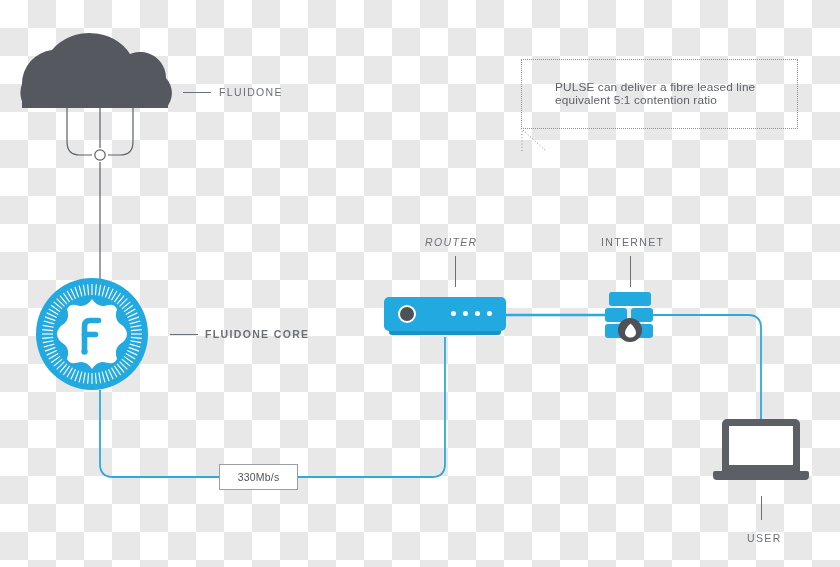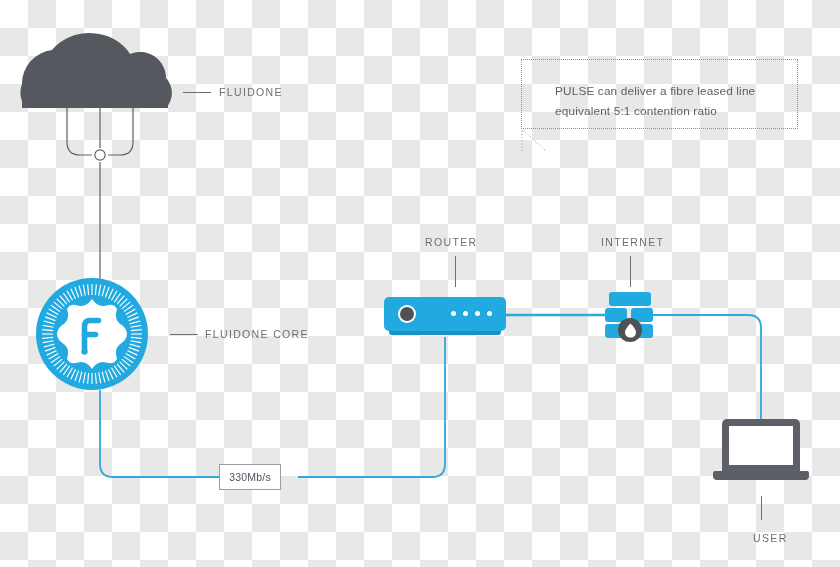--- a/index.html
+++ b/index.html
@@ -46,29 +46,29 @@
     width: 277px; height: 70px;
     border: 1px dotted #8b8f96;
     background: transparent;
   }
   #callout-text {
     position: absolute;
     left: 33px; top: 21px;
     width: 230px;
     color: #5d6167;
     font-size: 11.8px;
-    line-height: 20px;
+    line-height: 13px;
     letter-spacing: 0.15px;
   }
 
   
   #rate-box {
     position: absolute;
     left: 219px; top: 464px;
-    width: 62px; height: 26px;
+    width: 79px; height: 26px;
     background: #ffffff;
     border: 1px solid #9a9ea4;
     display: flex; align-items: center; justify-content: center;
   }
   #rate-text {
     color: #4f5359;
     font-size: 10.5px;
     letter-spacing: 0.2px;
   }
 
@@ -454,24 +454,24 @@
   </svg>
 
   <div id="rate-box">
     <span id="rate-text">330Mb/s</span>
   </div>
 
   <div class="leader h" style="left:183px; top:92px; width:28px;"></div>
   <div class="label" style="left:219px; top:86px;">FLUIDONE</div>
 
   <div class="leader h" style="left:170px; top:334px; width:28px;"></div>
-  <div class="label" style="left:205px; top:328px;">FLUIDONE CORE</div>
+  <div class="label" style="left:205px; top:328px;font-weight:bold;">FLUIDONE CORE</div>
 
   <div class="leader v" style="left:455px; top:256px; height:31px;"></div>
-  <div class="label" style="left:425px; top:236px;">ROUTER</div>
+  <div class="label" style="left:425px; top:236px;font-style:italic;">ROUTER</div>
 
   <div class="leader v" style="left:630px; top:256px; height:31px;"></div>
   <div class="label" style="left:601px; top:236px;">INTERNET</div>
 
   <div class="leader v" style="left:761px; top:496px; height:24px;"></div>
-  <div class="label" style="left:747px; top:532px;margin-left:6px;">USER</div>
+  <div class="label" style="left:747px; top:532px;">USER</div>
 
 </div>
 
 </body></html>

